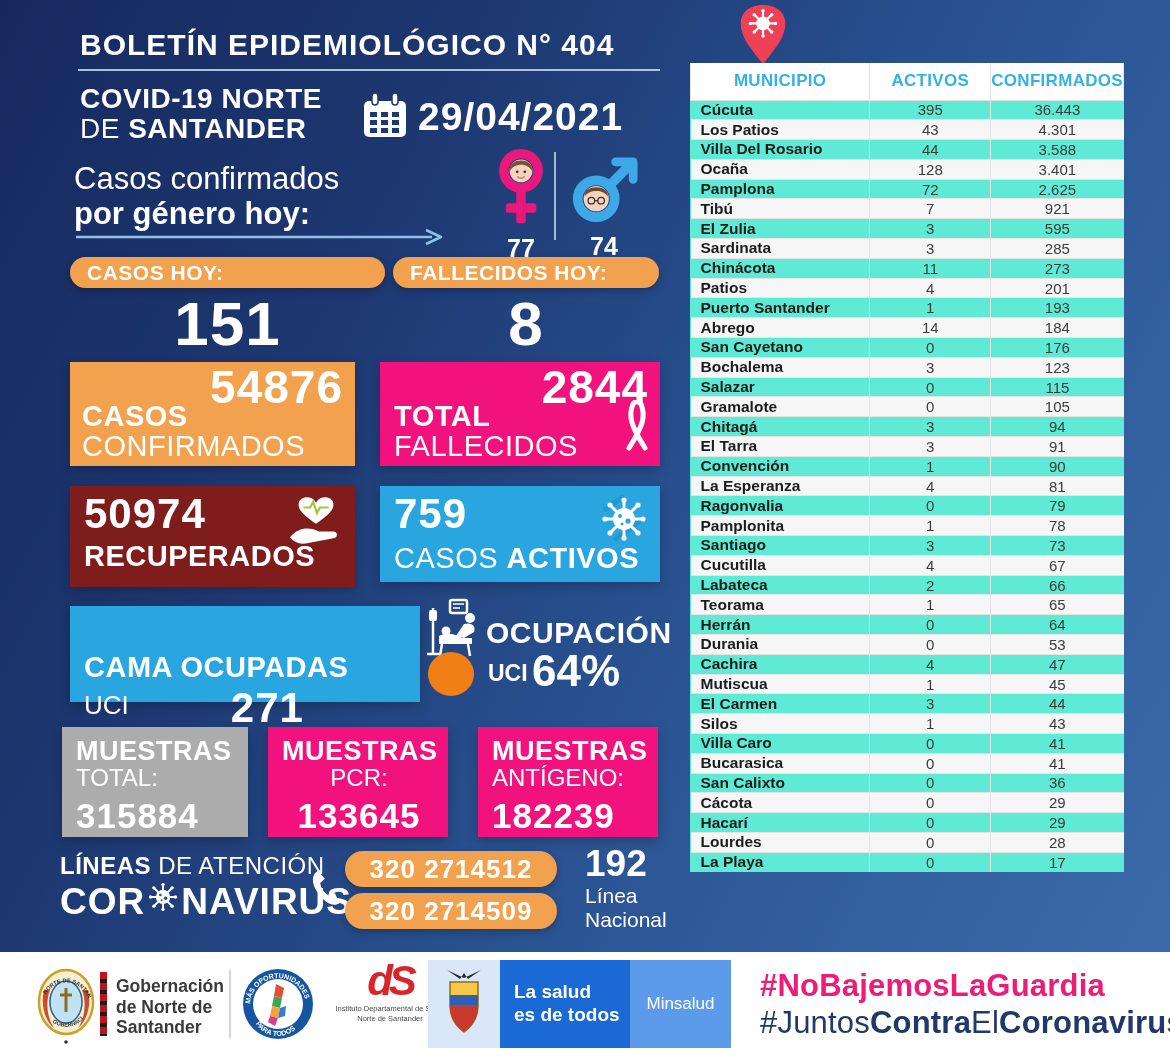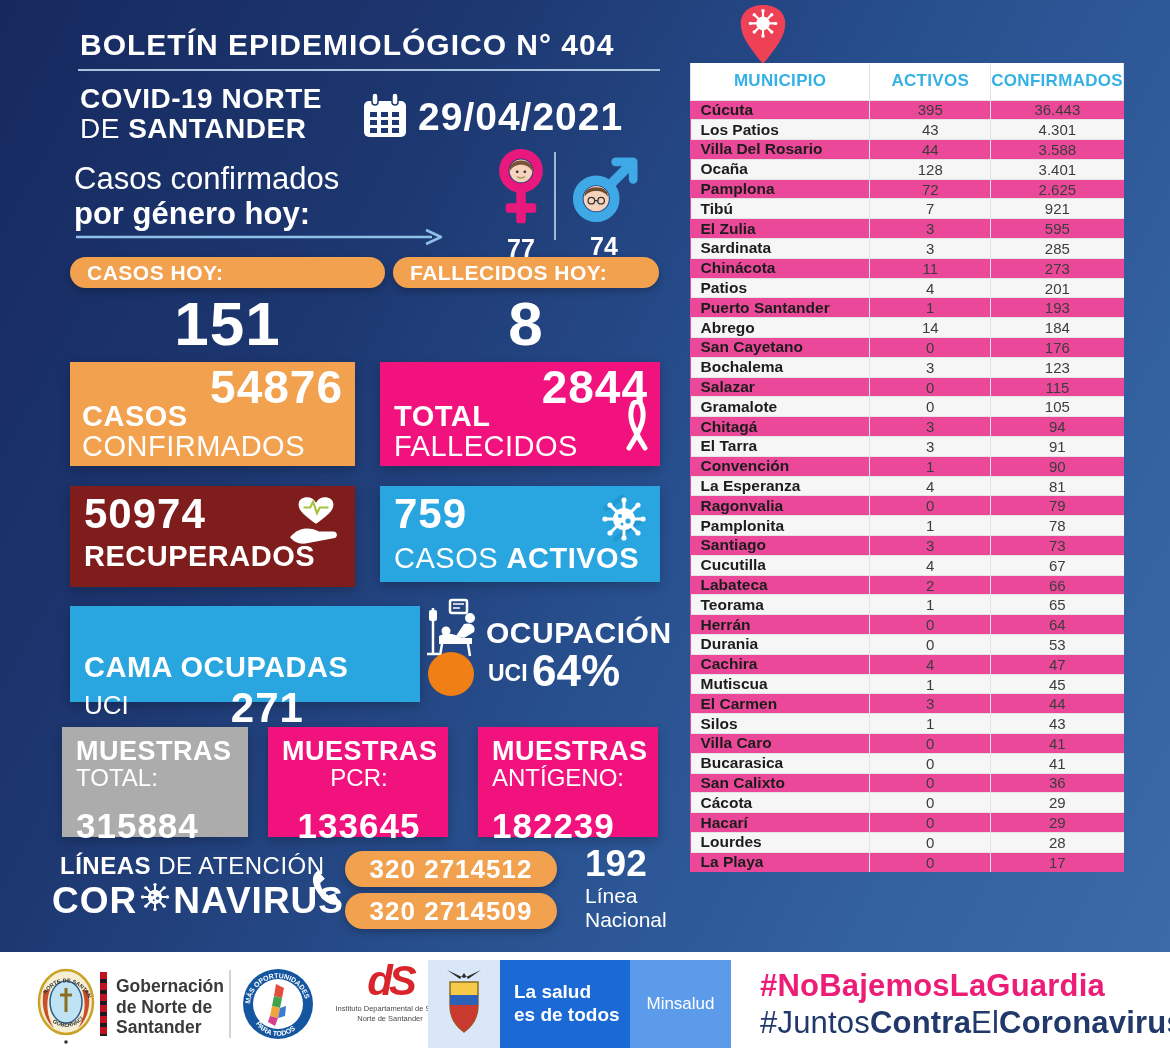--- a/index.html
+++ b/index.html
@@ -67,41 +67,41 @@
   .bed-icon { left:426px; top:598px; }
   .occ-label { left:486px; top:616px; font-size:30px; font-weight:700; letter-spacing:.5px; }
   .occ-circle { left:428px; top:652px; width:46px; height:44px; border-radius:50%; background:#F07F16; }
   .occ-uci { left:488px; top:660px; font-size:23px; font-weight:700; }
   .occ-pct { left:532px; top:646px; font-size:44px; font-weight:700; }
 
   
   .sample { top:727px; height:110px; padding:10px 12px 0 14px; box-shadow:0 4px 10px rgba(0,0,0,.22); }
   .sample .s1 { font-size:27px; font-weight:700; letter-spacing:.5px; line-height:1.05; }
   .sample .s2 { font-size:24px; font-weight:400; line-height:1.1; }
-  .sample .sv { font-size:35px; font-weight:700; margin-top:14px; letter-spacing:1px; }
+  .sample .sv { font-size:35px; font-weight:700; margin-top:4px; letter-spacing:1px; }
   .sample-total { left:62px; width:186px; background:#ACACAC; }
   .sample-pcr { left:268px; width:180px; background:#F2127E; text-align:center; }
   .sample-ant { left:478px; width:180px; background:#F2127E; }
 
   
   .lines-heading { left:60px; top:852px; font-size:24px; letter-spacing:.5px; }
   .lines-heading .b { font-weight:700; } .lines-heading .l { font-weight:400; }
-  .brand { left:52px; top:880px; font-size:37px; font-weight:700; letter-spacing:1px; display:flex; align-items:flex-start; }
+  .brand { left:60px; top:880px; font-size:37px; font-weight:700; letter-spacing:1px; display:flex; align-items:center; }
   .brand svg { margin:0 1px; }
   .phone-icon { left:306px; top:870px; }
   .pill-phone { left:345px; width:212px; height:36px; border-radius:18px; background:#F2A14F;
     display:flex; align-items:center; justify-content:center; font-size:26px; font-weight:700;
     letter-spacing:1px; box-shadow:0 3px 7px rgba(0,0,0,.25); }
   .pill-phone1 { top:851px; } .pill-phone2 { top:893px; }
   .nat-num { left:585px; top:843px; font-size:37px; font-weight:700; }
   .nat-lbl { left:585px; top:884px; font-size:21px; font-weight:400; line-height:1.15; }
 
   
   .pin-icon { left:737px; top:4px; }
-  .muni-table { left:690px; top:63px; width:434px; background:#ec4899; border-collapse:collapse; color:#222; }
+  .muni-table { left:690px; top:63px; width:434px; background:#5eead4; border-collapse:collapse; color:#222; }
   .muni-table th { height:37px; background:#fff; color:#35B1E5; font-size:17px; font-weight:700;
     letter-spacing:.3px; text-align:center; border:1px solid #e3e3e3; border-top:none; }
   .muni-table td { height:19.8px; font-size:15px; padding:0 6px; border-top:1px solid #e4e4e4;
     border-left:1px solid #e4e4e4; color:#3c3c3c; text-align:center; }
   .muni-table td:first-child { font-weight:700; color:#1c1c1c; text-align:left; padding-left:10px; border-left:none; font-size:15.5px; }
   .muni-table tr:nth-child(even) td { background:#f6f6f6; }
   .muni-table col.c1 { width:181px; } .muni-table col.c2 { width:122px; } .muni-table col.c3 { width:131px; }
 
   
   .footer { left:0; top:952px; width:1170px; height:107px; background:#fff; color:#333; }

